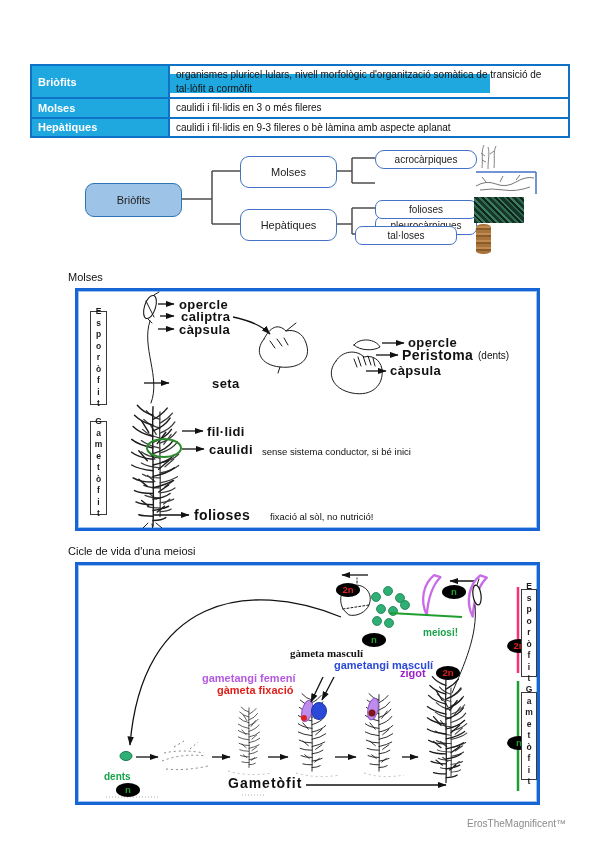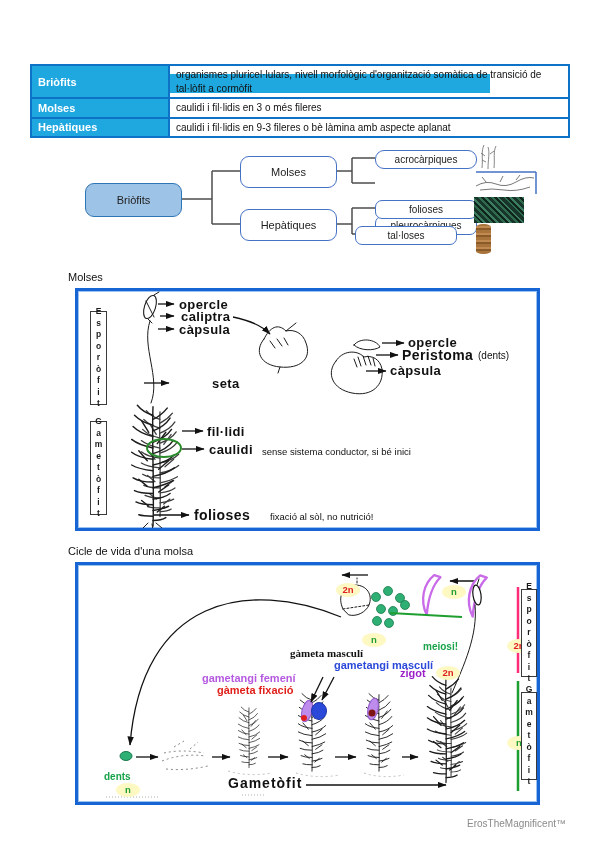--- a/index.html
+++ b/index.html
@@ -29,21 +29,21 @@
           box-shadow:inset 0 0 0 1px #9cc3f0;box-sizing:border-box;}
   .figure svg.layer{position:absolute;left:0;top:0;}
 
   .vbox{position:absolute;writing-mode:vertical-rl;text-orientation:upright;background:#fff;
         border:1.5px solid #3a3a3a;font-size:8.5px;font-weight:bold;letter-spacing:1.5px;
         display:flex;align-items:center;justify-content:center;box-sizing:border-box;color:#1a1a1a;}
 
   .mk{position:absolute;font-weight:bold;letter-spacing:.4px;color:#101010;white-space:nowrap;}
   .note{position:absolute;font-size:9.5px;color:#101010;white-space:nowrap;}
 
-  .badge{position:absolute;min-width:20px;height:14px;padding:0 2px;background:#fef9c3;
+  .badge{position:absolute;min-width:20px;height:14px;padding:0 2px;background:#000000;
          border-radius:50%;font-size:9.5px;font-weight:bold;text-align:center;line-height:14px;}
   .badge.red{color:#E02020;} .badge.green{color:#1F9E30;}
 
   .clabel{position:absolute;font-size:11px;font-weight:bold;white-space:nowrap;}
   .c-black{color:#111;} .c-blue{color:#2B49D8;} .c-violet{color:#B55AE0;}
   .c-red{color:#E0201C;} .c-purple{color:#9B1FC8;} .c-green{color:#18A24A;}
 
   .sk{fill:none;stroke:#1c1c1c;stroke-width:1;stroke-linecap:round;}
   .ar{fill:none;stroke:#111;stroke-width:1.3;}
   .cn{fill:none;stroke:#4d4d4d;stroke-width:1.5;}
@@ -178,21 +178,21 @@
     <span class="note" style="left:400px;top:59px;font-size:10px;">(dents)</span>
     <span class="mk" style="left:312px;top:72px;font-size:13px;">càpsula</span>
 
     <span class="mk" style="left:129px;top:133px;font-size:13px;">fil·lidi</span>
     <span class="mk" style="left:131px;top:151px;font-size:13px;">caulidi</span>
     <span class="note" style="left:184px;top:155px;">sense sistema conductor, si bé inici</span>
     <span class="mk" style="left:116px;top:216px;font-size:14px;">folioses</span>
     <span class="note" style="left:192px;top:220px;">fixació al sòl, no nutrició!</span>
   </div>
 
-  <div class="sec-label" style="left:68px;top:545px;">Cicle de vida d'una molsa</div>
+  <div class="sec-label" style="left:68px;top:545px;">Cicle de vida d'una meiosi</div>
 
   <div class="figure" style="left:75px;top:562px;">
     <svg class="layer" width="459" height="237" viewBox="0 0 459 237">
       <defs>
         <marker id="ah2" markerWidth="8" markerHeight="6" refX="6.5" refY="2.5" orient="auto">
           <path d="M0,0 L7,2.5 L0,5 Z" fill="#111"></path>
         </marker>
       </defs>
 
       <path class="ar" d="M263,52 C170,14 64,32 52,180" marker-end="url(#ah2)"></path>
@@ -269,21 +269,21 @@
     </svg>
 
     <span class="badge red" style="left:258px;top:18px;">2n</span>
     <span class="badge green" style="left:284px;top:68px;">n</span>
     <span class="badge green" style="left:364px;top:20px;">n</span>
     <span class="badge red" style="left:429px;top:74px;">2n</span>
     <span class="badge green" style="left:429px;top:171px;">n</span>
     <span class="badge red" style="left:358px;top:101px;">2n</span>
     <span class="badge green" style="left:38px;top:218px;">n</span>
 
-    <span class="clabel c-green" style="left:345px;top:76px;font-size:10px;">meiosi!</span>
+    <span class="clabel c-green" style="left:345px;top:62px;font-size:10px;">meiosi!</span>
     <span class="clabel c-black" style="left:212px;top:82px;font-family:Liberation Serif, serif;">gàmeta masculí</span>
     <span class="clabel c-blue" style="left:240px;top:94px;margin-left:16px;">gametangi masculí</span>
     <span class="clabel c-violet" style="left:124px;top:107px;">gametangi femení</span>
     <span class="clabel c-red" style="left:139px;top:119px;">gàmeta fixació</span>
     <span class="clabel c-purple" style="left:322px;top:102px;text-align:right;">zigot</span>
     <span class="clabel c-green" style="left:26px;top:206px;font-size:10px;">dents</span>
     <span class="mk" style="left:150px;top:210px;font-size:14px;letter-spacing:1px;">Gametòfit</span>
 
     <div class="vbox" style="left:443px;top:24px;width:16px;height:88px;">Esporòfit</div>
     <div class="vbox" style="left:443px;top:127px;width:16px;height:88px;">Gametòfit</div>

